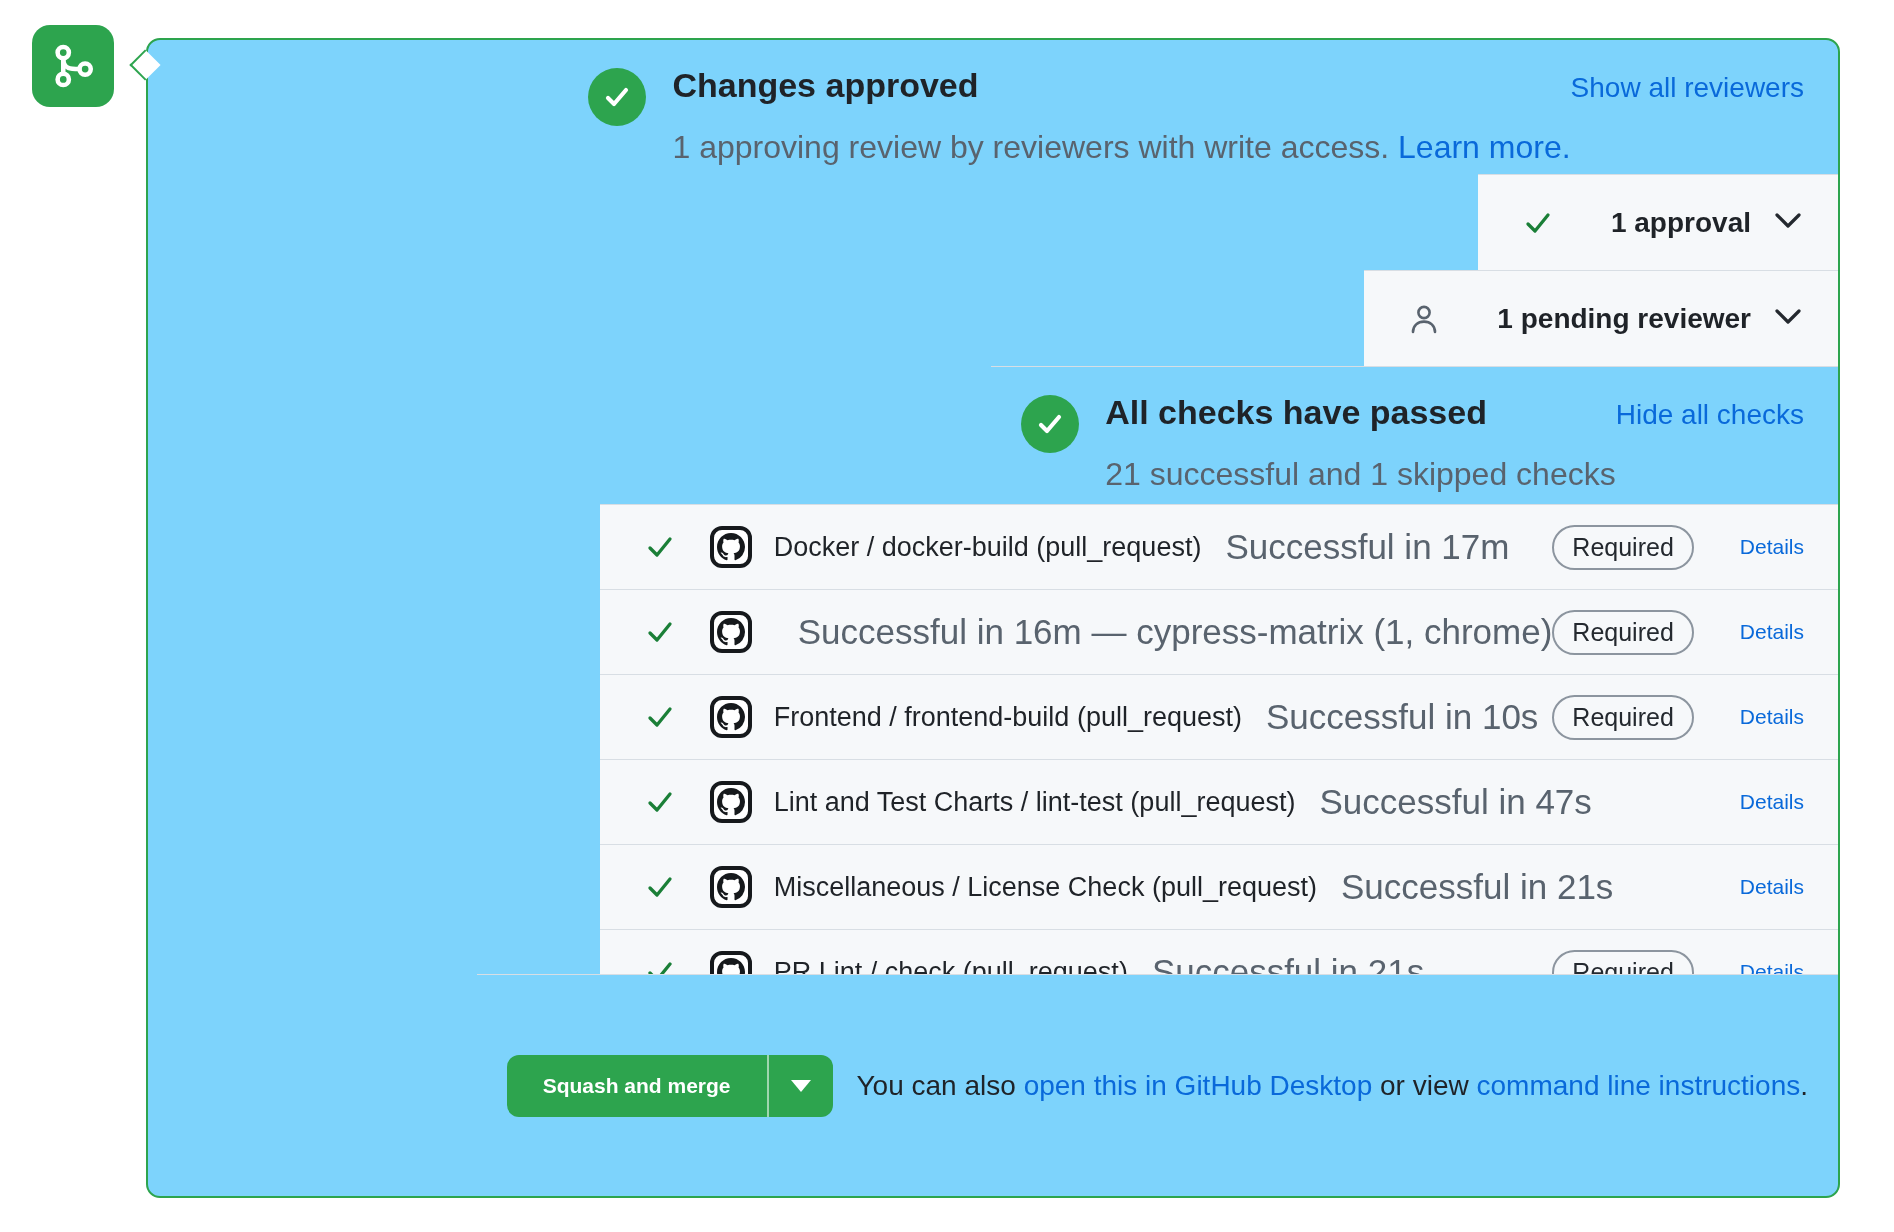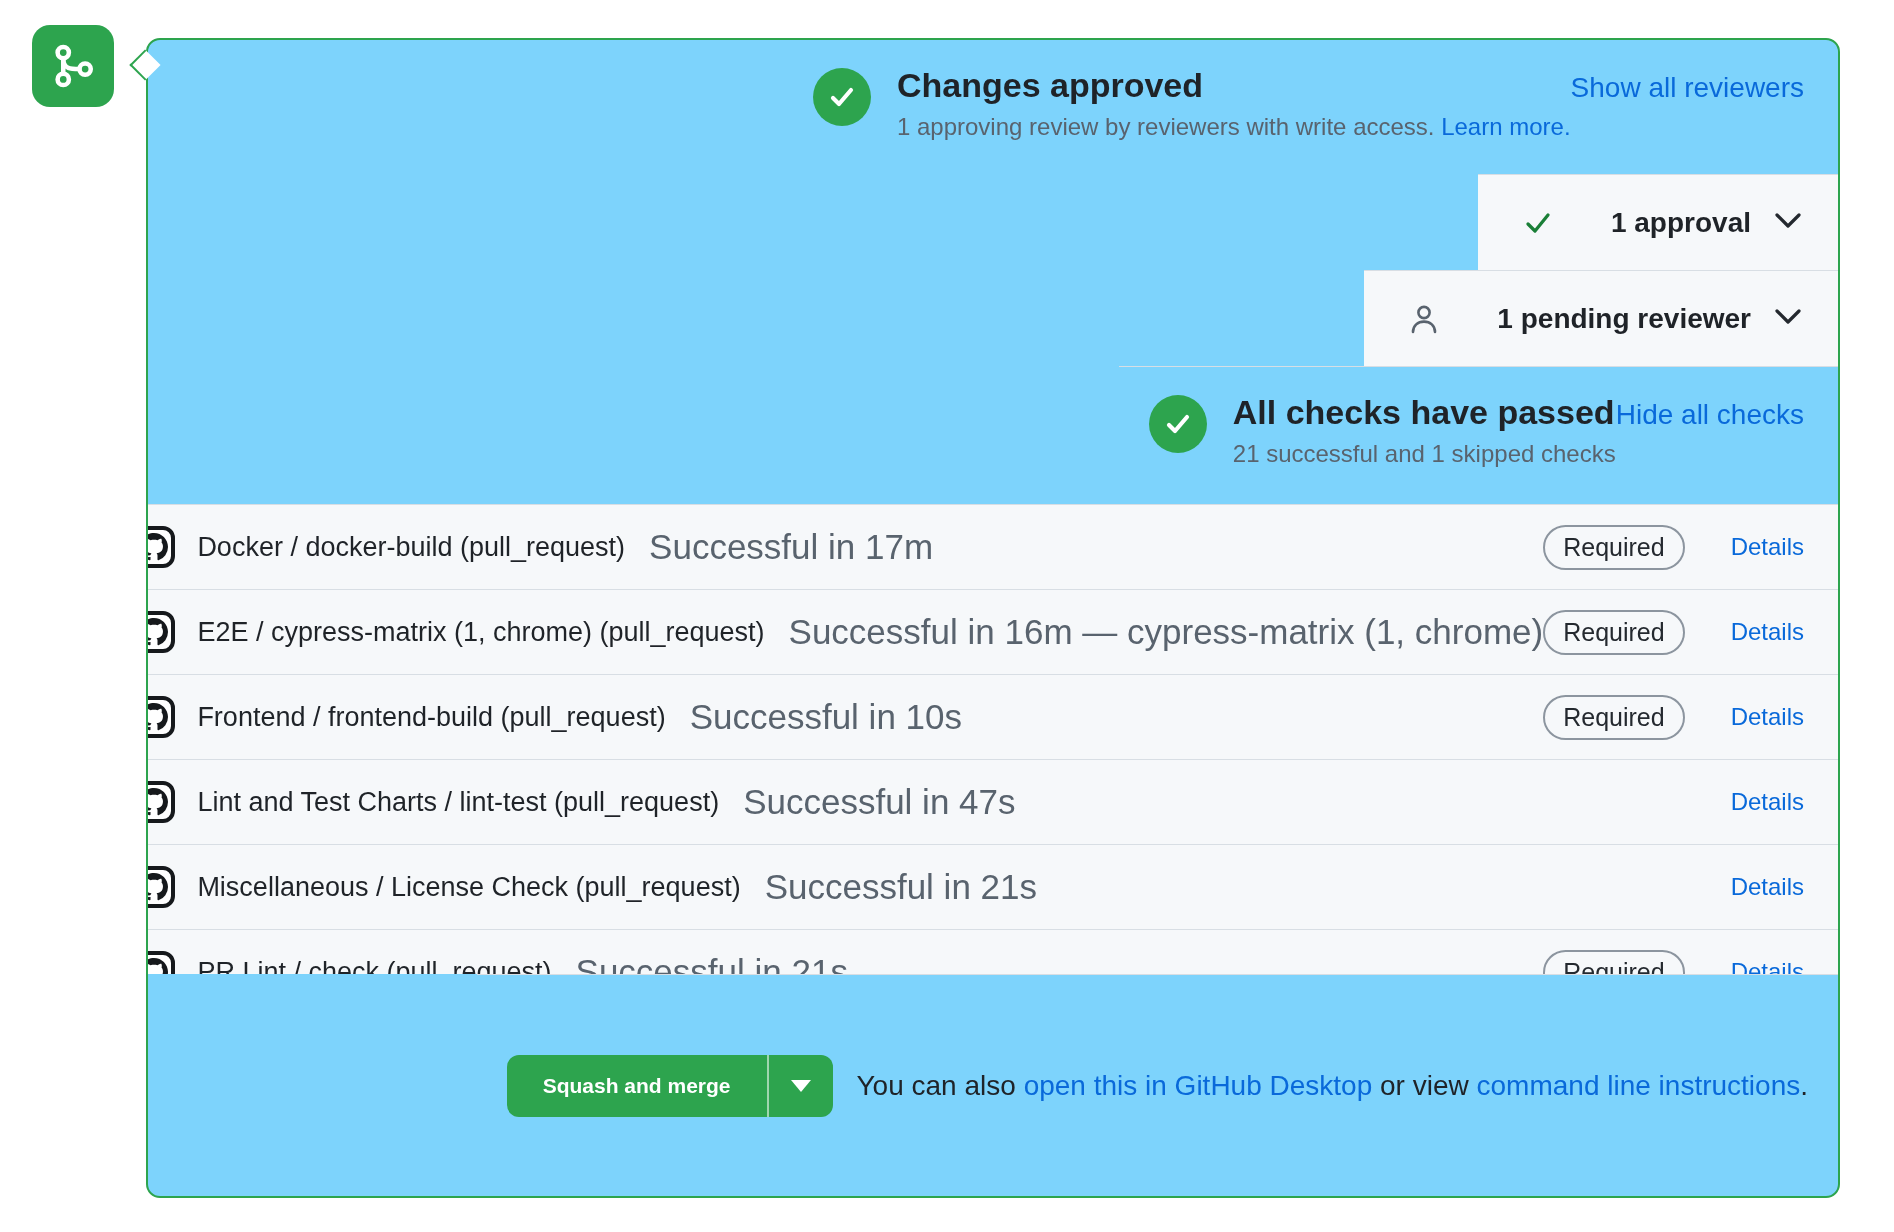--- a/index.html
+++ b/index.html
@@ -37,21 +37,21 @@
     border-left:2px solid var(--green);border-bottom:2px solid var(--green);
     transform:rotate(45deg);z-index:3;
   }
   
   .status-section{display:flex;align-items:flex-start;padding:24px 34px 0 30px;}
   .status-section .circle{
     flex:none;width:58px;height:58px;border-radius:50%;background:var(--green);
     display:flex;align-items:center;justify-content:center;margin-right:26px;margin-top:4px;
   }
   .status-title{font-size:34px;font-weight:700;line-height:1.25;color:var(--fg);}
-  .status-sub{font-size:24px;color:var(--fg-muted);margin-top:4px;line-height:1.3;}
+  .status-sub{font-size:32px;color:var(--fg-muted);margin-top:20px;line-height:1.3;}
   a.link{color:var(--blue);text-decoration:none;cursor:pointer;}
   .right-link{margin-left:auto;font-size:28px;margin-top:8px;white-space:nowrap;}
   .sec-header{height:134px;}
   .sec-checks-header{height:138px;border-top:1px solid var(--hairline);}
   .sec-conflicts{height:126px;border-top:1px solid var(--hairline);padding-top:22px;}
   
   .collapse-row{
     height:96px;background:var(--row-bg);border-top:1px solid var(--hairline);
     display:flex;align-items:center;padding:0 36px 0 44px;cursor:pointer;gap:23px;
   }
@@ -69,21 +69,21 @@
     flex:none;width:42px;height:42px;border-radius:12px;border:4px solid #16191c;
     background:#fff;display:flex;align-items:center;justify-content:center;margin-right:22px;
   }
   .check-name{font-size:27px;font-weight:400;white-space:nowrap;}
   .check-status{font-size:35px;color:var(--fg-muted);margin-left:24px;white-space:nowrap;}
   .spacer{flex:1;}
   .required-badge{
     font-size:25px;color:#24292f;border:2px solid var(--badge-border);
     border-radius:999px;padding:6px 18px;white-space:nowrap;background:transparent;
   }
-  .details-link{font-size:24px;margin-left:46px;white-space:nowrap;}
+  .details-link{font-size:21px;margin-left:46px;white-space:nowrap;}
   
   .sec-merge{flex:1;border-top:1px solid var(--hairline);display:flex;align-items:center;padding:0 30px;}
   .btn-group{display:flex;flex:none;}
   .merge-btn{
     height:62px;background:var(--green);color:#fff;border:none;cursor:pointer;
     font-family:inherit;font-size:21px;font-weight:700;padding:0 36px;
     border-radius:12px 0 0 12px;display:flex;align-items:center;
   }
   .merge-caret-btn{
     height:62px;width:66px;background:var(--green);border:none;cursor:pointer;
@@ -187,21 +187,20 @@
     <span class="row-ic">
       <svg width="30" height="30" viewBox="0 0 30 30" fill="none" stroke="#1a7f37" stroke-width="3.3" stroke-linecap="round" stroke-linejoin="round">
               <path d="M5 16 l7 7 L25 7"></path>
             </svg>
     </span>
     <span class="avatar">
       <svg width="28" height="28" viewBox="0 0 16 16" fill="#16191c">
               <path d="M8 0C3.58 0 0 3.58 0 8c0 3.54 2.29 6.53 5.47 7.59.4.07.55-.17.55-.38 0-.19-.01-.82-.01-1.49-2.01.37-2.53-.49-2.69-.94-.09-.23-.48-.94-.82-1.13-.28-.15-.68-.52-.01-.53.63-.01 1.08.58 1.23.82.72 1.21 1.87.87 2.33.66.07-.52.28-.87.51-1.07-1.78-.2-3.64-.89-3.64-3.95 0-.87.31-1.59.82-2.15-.08-.2-.36-1.02.08-2.12 0 0 .67-.21 2.2.82.64-.18 1.32-.27 2-.27s1.36.09 2 .27c1.53-1.04 2.2-.82 2.2-.82.44 1.1.16 1.92.08 2.12.51.56.82 1.27.82 2.15 0 3.07-1.87 3.75-3.65 3.95.29.25.54.73.54 1.48 0 1.07-.01 1.93-.01 2.2 0 .21.15.46.55.38A8.013 8.013 0 0 0 16 8c0-4.42-3.58-8-8-8z"></path>
             </svg>
     </span>
-    <span class="check-name">E2E / cypress-matrix (1, chrome) (pull_request)</span>
     <span class="check-status">Successful in 16m — cypress-matrix (1, chrome)</span>
     <span class="spacer"></span>
     <span class="required-badge">Required</span>
     <a class="link details-link">Details</a>
   </div>
 
   <div class="check-row">
     <span class="row-ic">
       <svg width="30" height="30" viewBox="0 0 30 30" fill="none" stroke="#1a7f37" stroke-width="3.3" stroke-linecap="round" stroke-linejoin="round">
               <path d="M5 16 l7 7 L25 7"></path>

